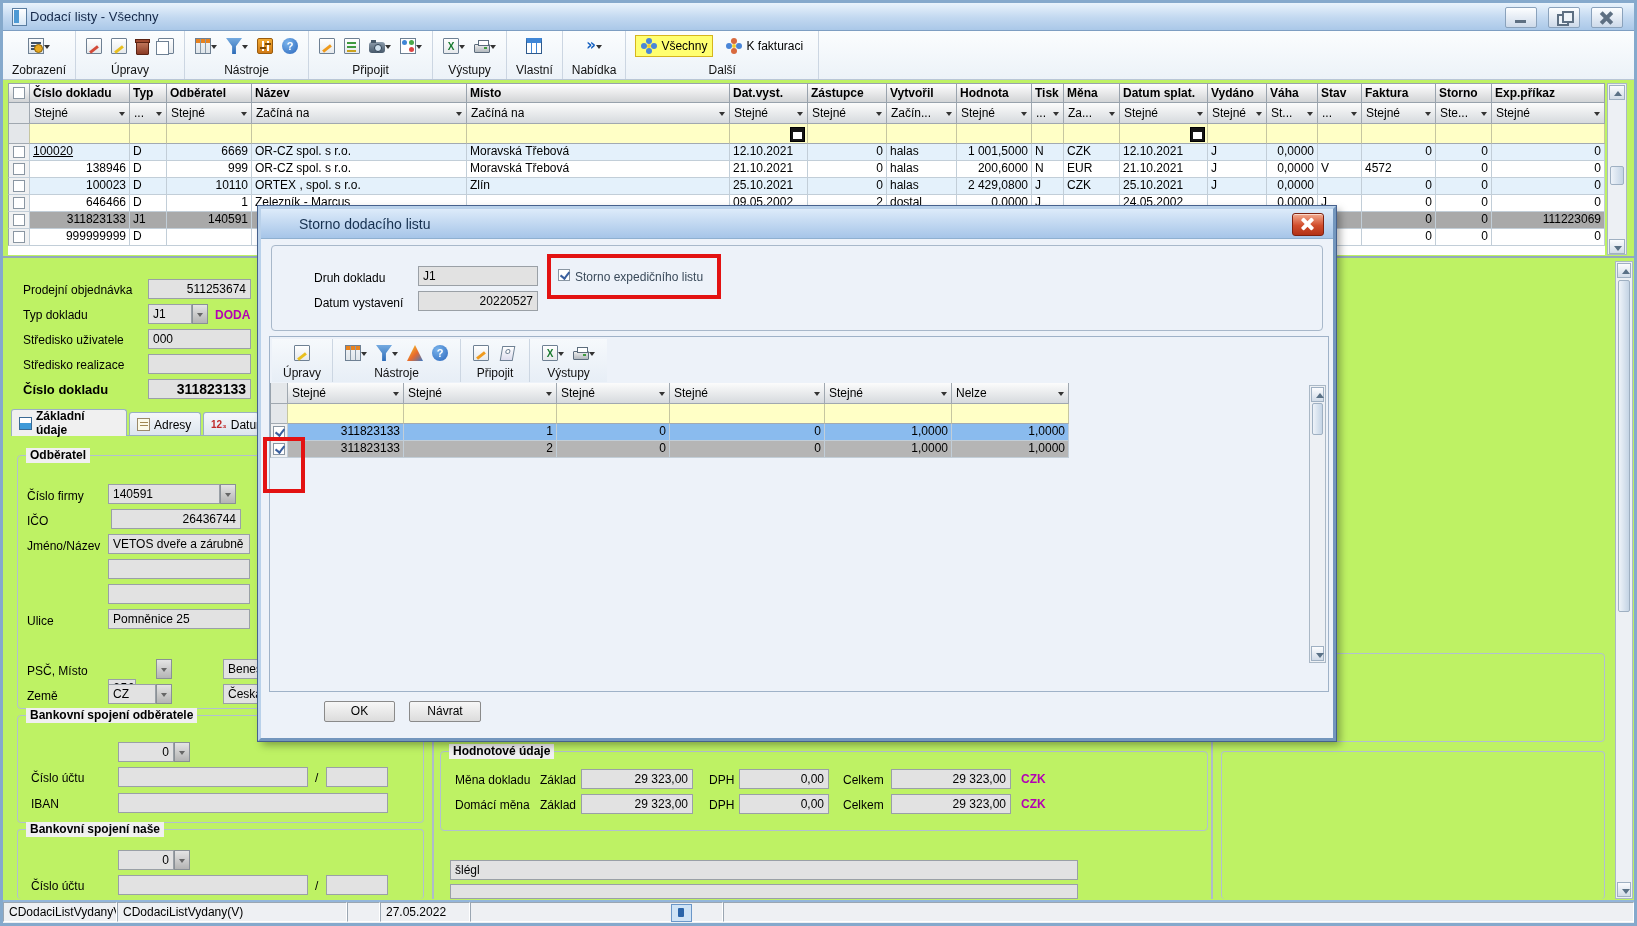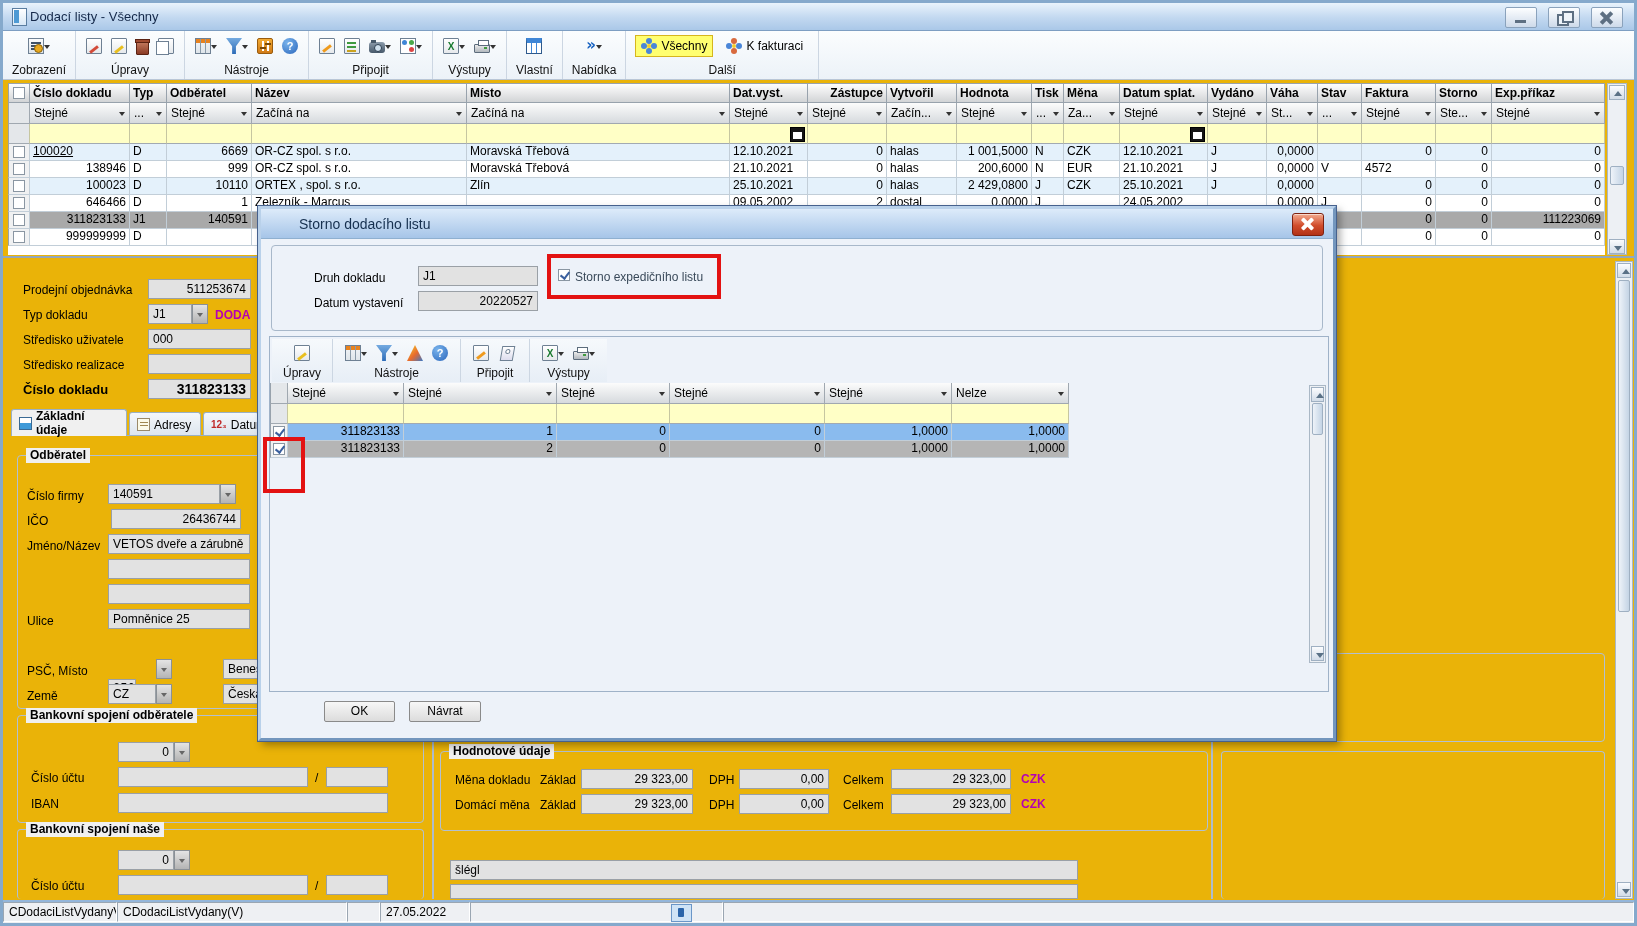--- a/index.html
+++ b/index.html
@@ -1,16 +1,16 @@
 <!DOCTYPE html>
 <html><head>
 <meta charset="utf-8">
 <style>
   html,body{margin:0;padding:0;background:#cfd8e2;font-family:"Liberation Sans",sans-serif;}
-  #win{position:relative;width:1637px;height:926px;background:#eab308;border:3px solid #85a9cc;outline:1px solid #4a6f96;box-sizing:border-box;overflow:hidden;}
+  #win{position:relative;width:1637px;height:926px;background:#bef264;border:3px solid #85a9cc;outline:1px solid #4a6f96;box-sizing:border-box;overflow:hidden;}
   .abs{position:absolute;}
   
   #titlebar{position:absolute;left:0;top:0;right:0;height:27px;background:linear-gradient(#e9f3fc,#c2d8f0 55%,#aac8e8);border-bottom:1px solid #7d9ec2;}
   #apptitle{position:absolute;left:27px;top:6px;font-size:13px;color:#15294a;white-space:nowrap;}
   .appicon{position:absolute;left:9px;top:5px;width:13px;height:16px;background:linear-gradient(#ffffff,#d8e8f6);border:1px solid #5a7da0;}
   .appicon::after{content:"";position:absolute;left:1px;top:1px;width:5px;height:13px;background:#4e9ad4;}
   .wbtn{position:absolute;top:4px;width:30px;height:19px;background:linear-gradient(#fdfeff,#cddaea);border:1px solid #8aa2bc;border-radius:2px;}
   .wbtn .bar{position:absolute;left:9px;top:12px;width:11px;height:3px;background:#5d6f82;}
   .wbtn .sq1{position:absolute;left:8px;top:6px;width:8px;height:8px;border:2px solid #5d6f82;background:#eef4fa;}
   .wbtn .sq2{position:absolute;left:13px;top:3px;width:8px;height:8px;border:2px solid #5d6f82;background:#eef4fa;}
@@ -263,21 +263,21 @@
       <div class="g-row g-head">
         <div class="g-cell gh cbcol" style="width: 22px;">
           <div class="cbx"></div>
         </div>
         <div class="g-cell gh" style="width: 100px;">Číslo dokladu</div>
         <div class="g-cell gh" style="width: 37px;">Typ</div>
         <div class="g-cell gh" style="width: 85px;">Odběratel</div>
         <div class="g-cell gh" style="width: 215px;">Název</div>
         <div class="g-cell gh" style="width: 263px;">Místo</div>
         <div class="g-cell gh" style="width: 78px;">Dat.vyst.</div>
-        <div class="g-cell gh" style="width: 79px; text-align: right;">Zástupce</div>
+        <div class="g-cell gh" style="width: 79px;">Zástupce</div>
         <div class="g-cell gh" style="width: 70px;">Vytvořil</div>
         <div class="g-cell gh" style="width: 75px;">Hodnota</div>
         <div class="g-cell gh" style="width: 32px;">Tisk</div>
         <div class="g-cell gh" style="width: 56px;">Měna</div>
         <div class="g-cell gh" style="width: 88px;">Datum splat.</div>
         <div class="g-cell gh" style="width: 59px;">Vydáno</div>
         <div class="g-cell gh" style="width: 51px;">Váha</div>
         <div class="g-cell gh" style="width: 44px;">Stav</div>
         <div class="g-cell gh" style="width: 74px;">Faktura</div>
         <div class="g-cell gh" style="width: 56px;">Storno</div>

